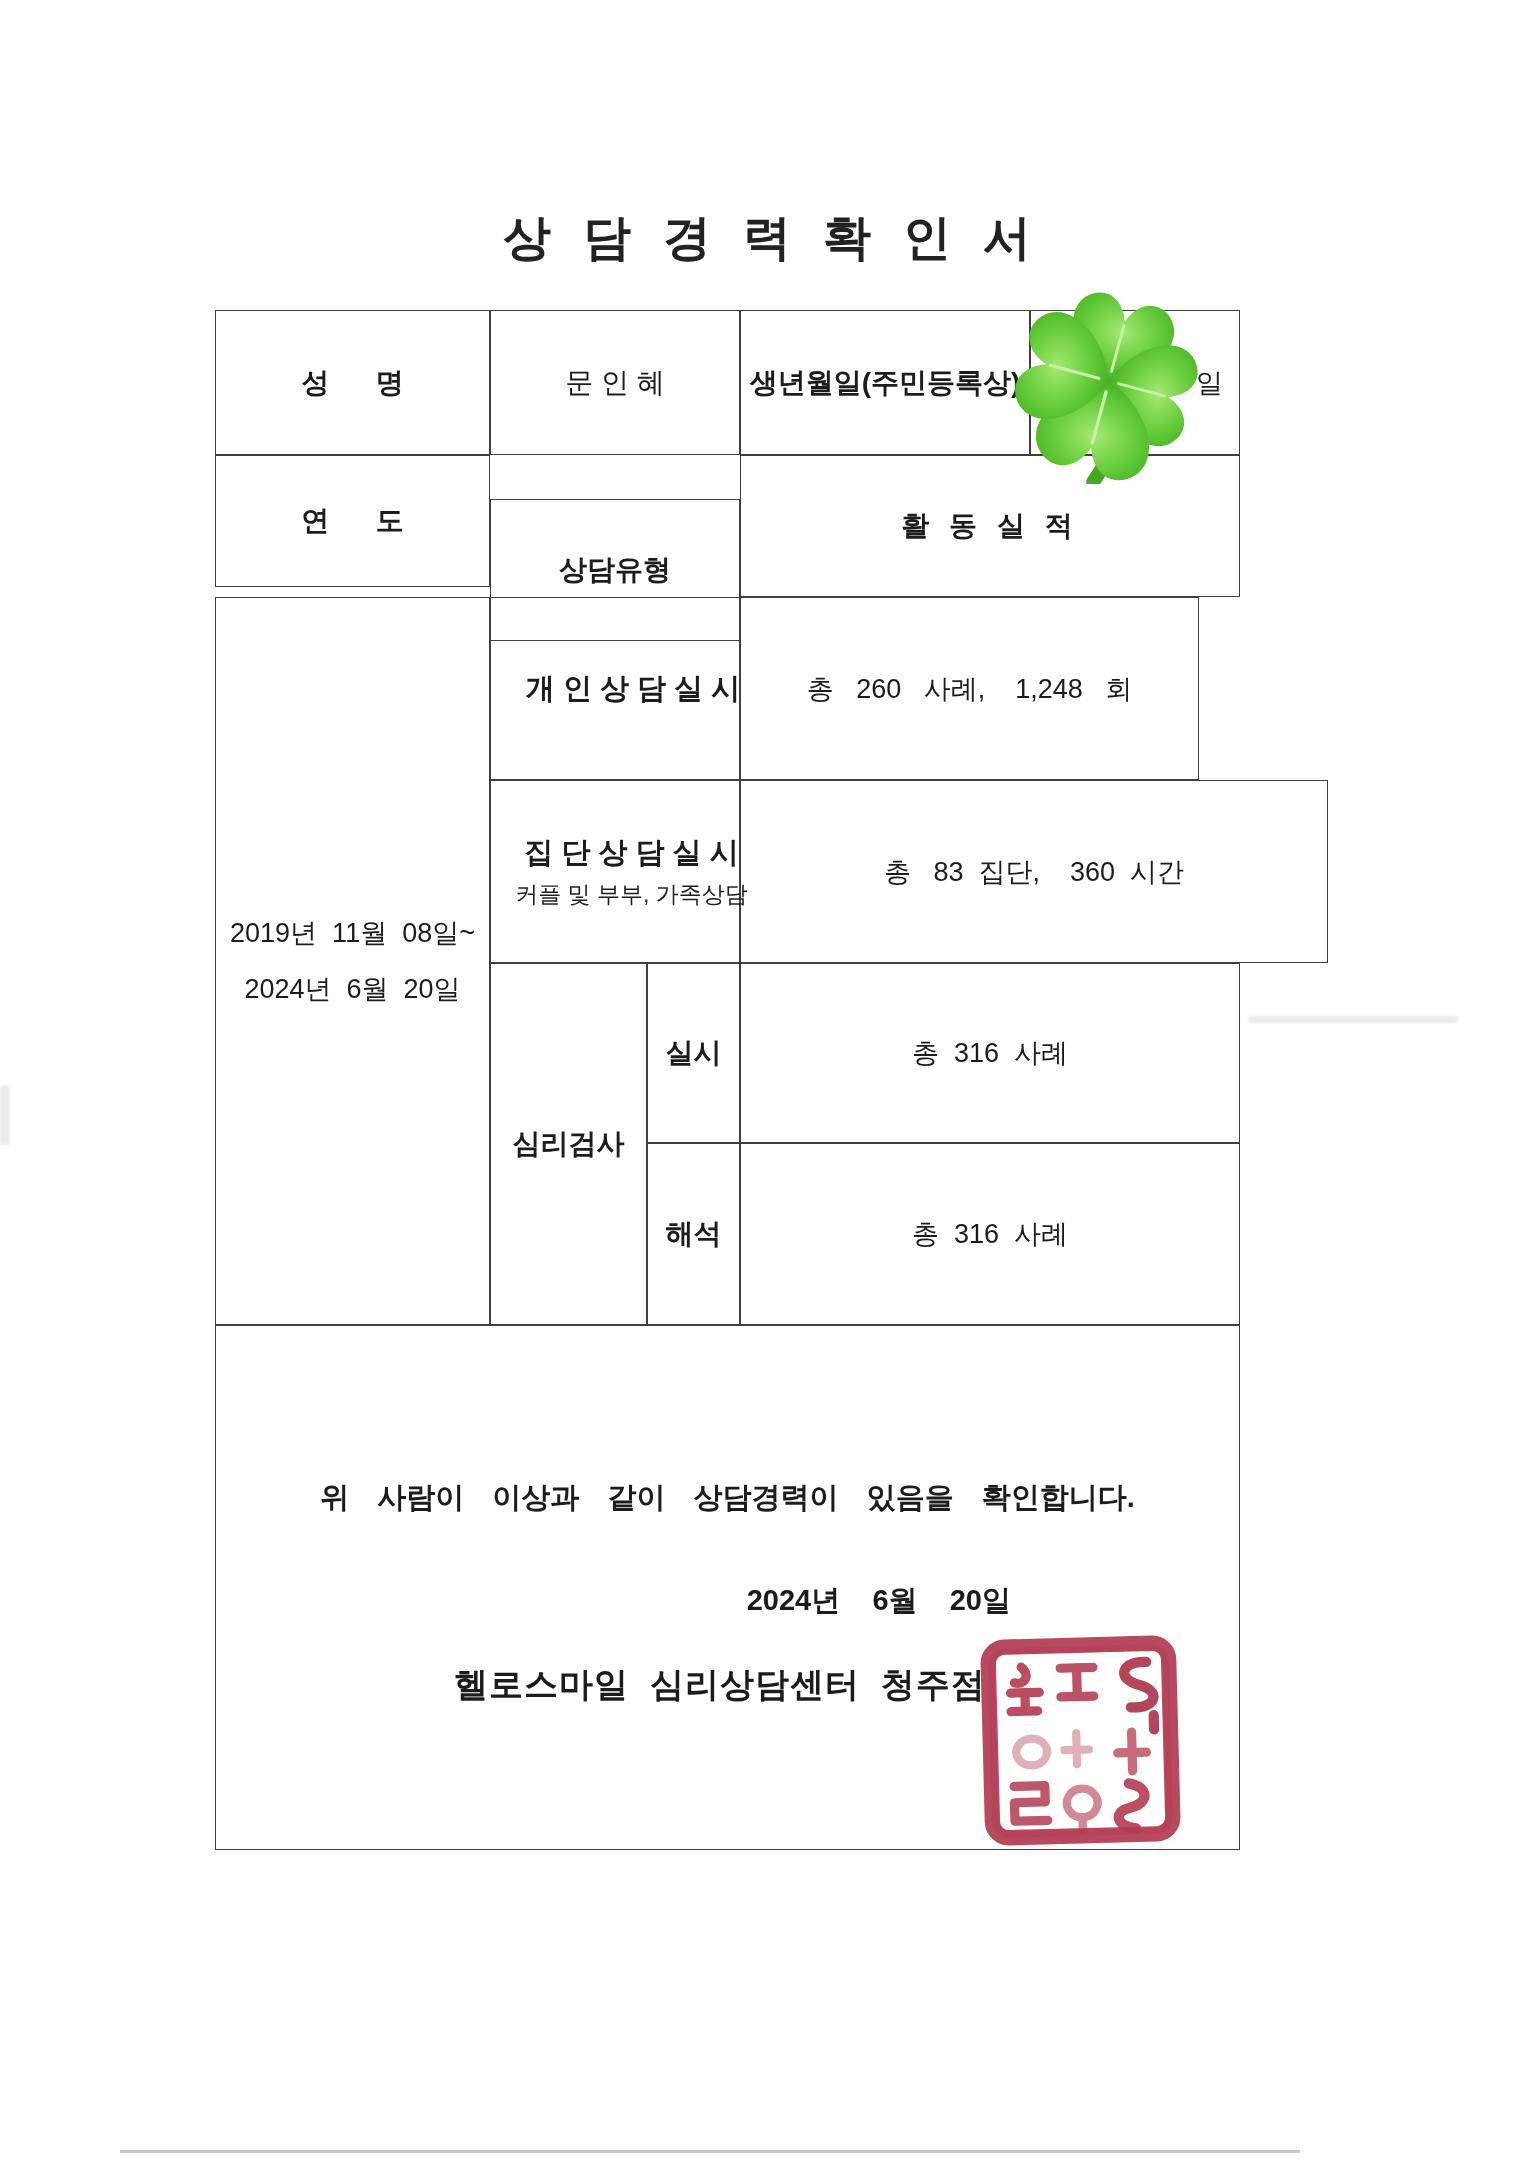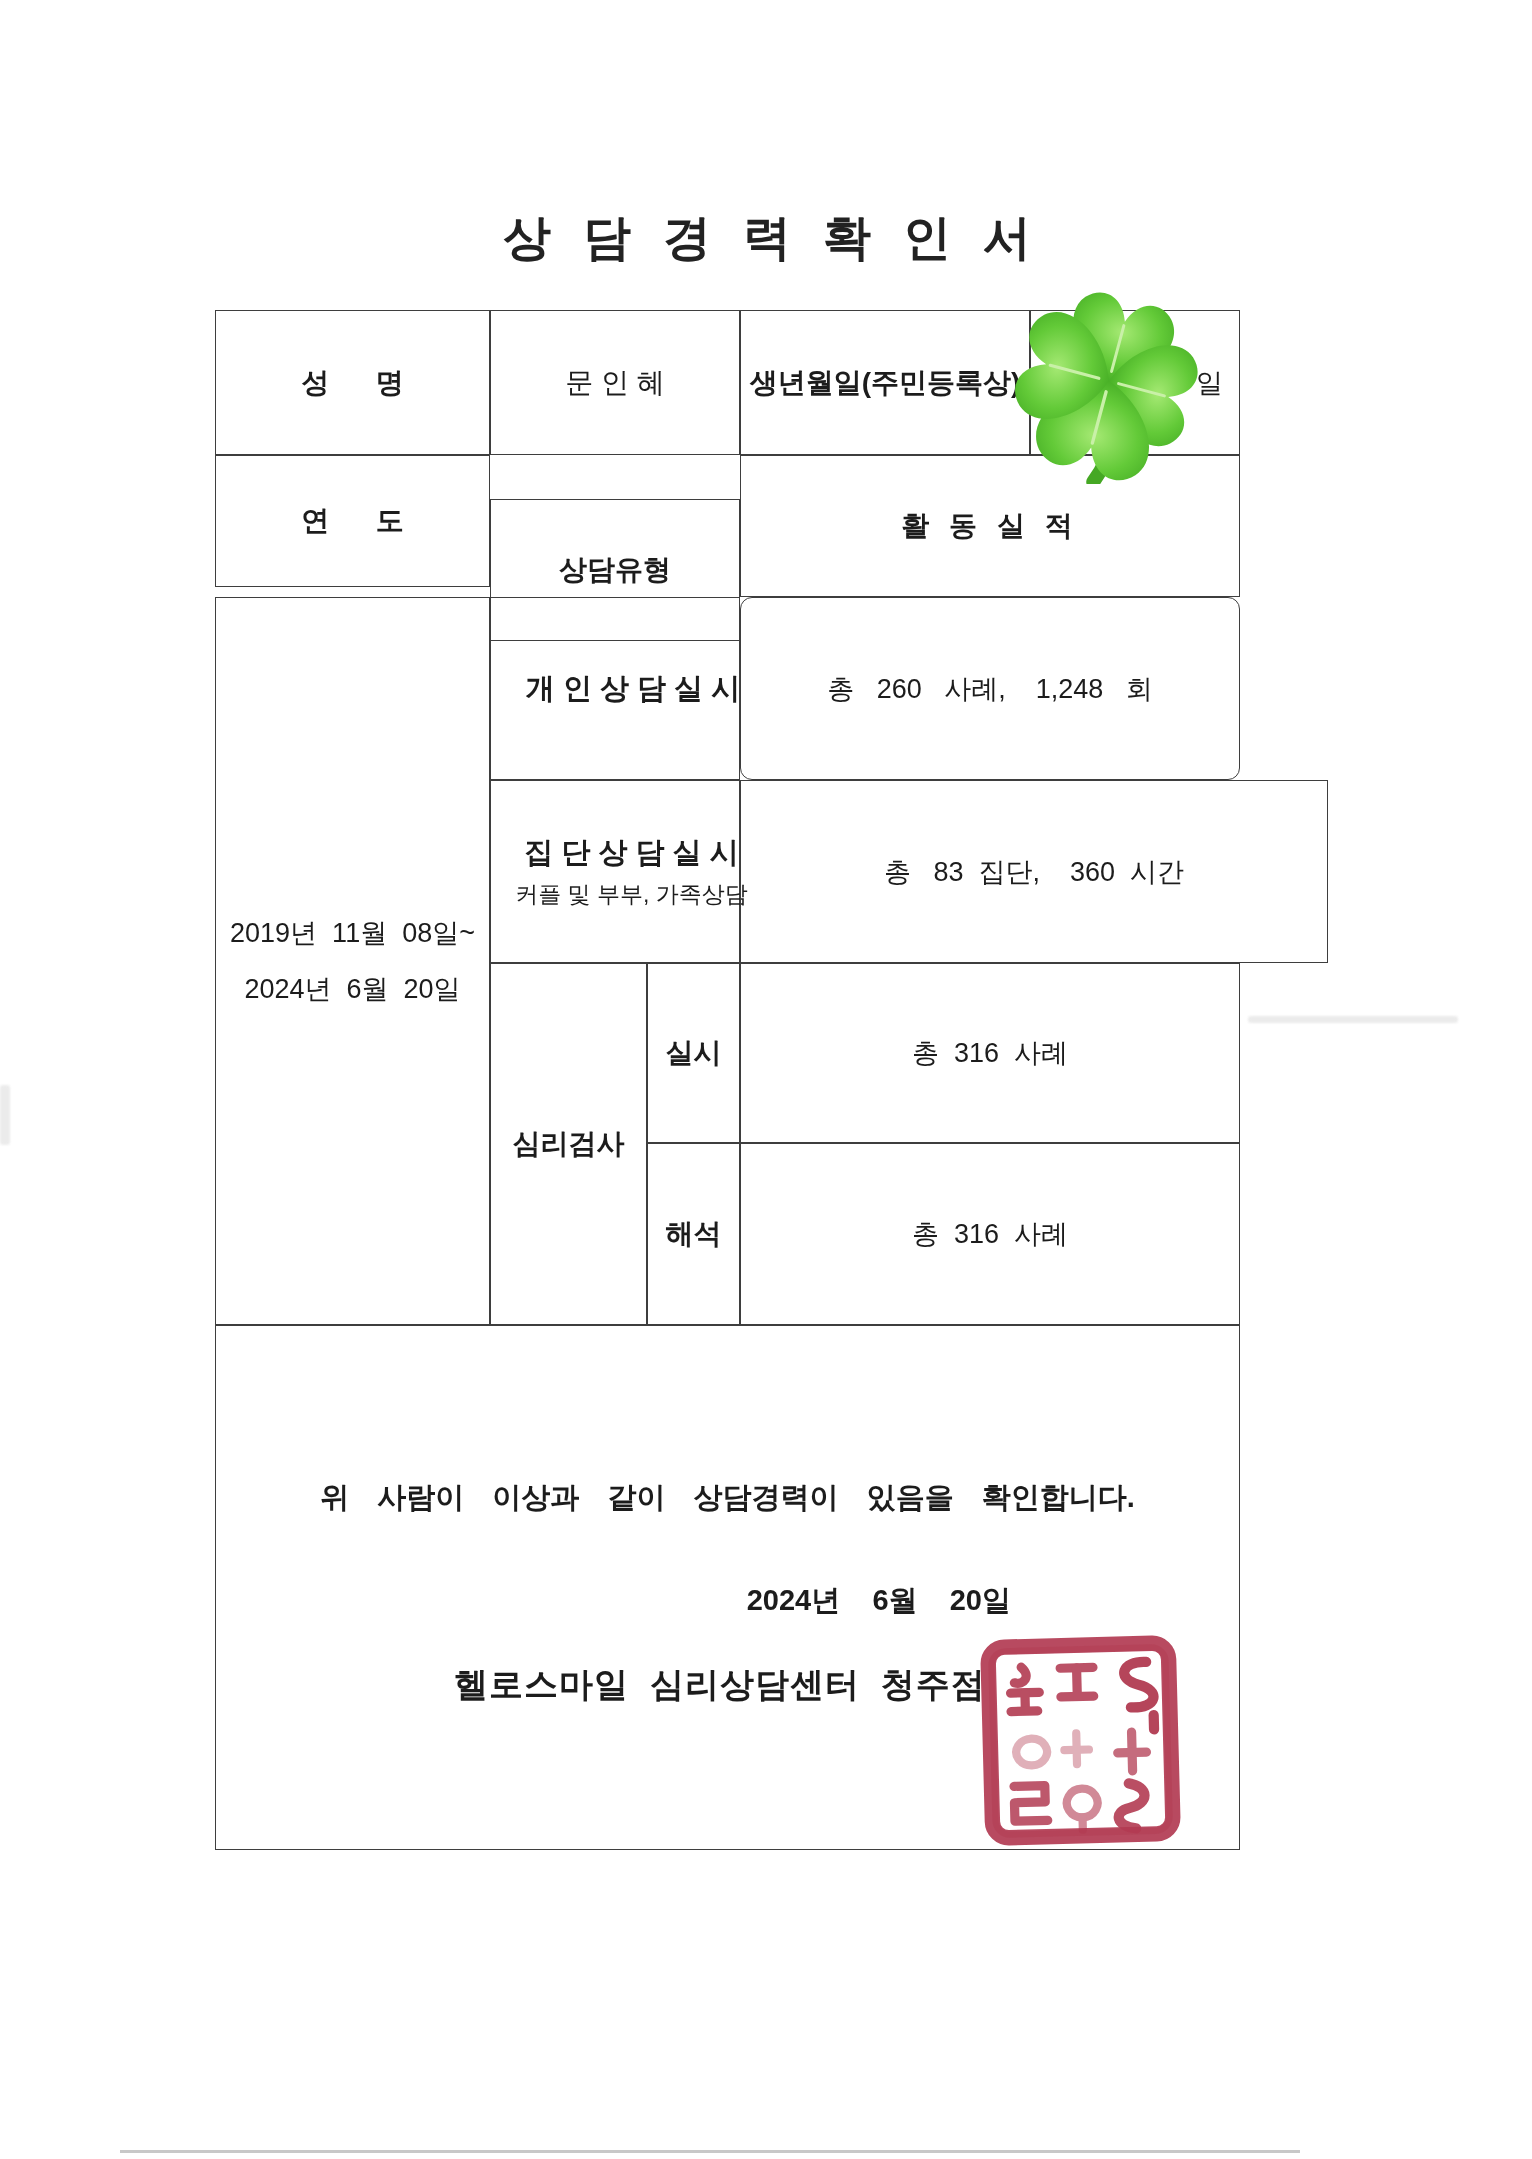--- a/index.html
+++ b/index.html
@@ -68,21 +68,21 @@
 <div class="cell lbl" style="left:215px;top:455px;width:275px;height:132px;">연      도</div>
 <div class="cell lbl" style="left:490px;top:455px;width:250px;height:142px;margin-top:44px;">상담유형</div>
 <div class="cell lbl" style="left:740px;top:455px;width:500px;height:142px;letter-spacing:6px;">활 동 실 적</div>
 
 <div class="cell stack" style="left:215px;top:597px;width:275px;height:728px;">
   <div class="period-line">2019년  11월  08일~</div>
   <div class="period-line">2024년  6월  20일</div>
 </div>
 
 <div class="cell lbl" style="left:490px;top:597px;width:250px;height:183px;font-size:29px;padding-left:36px;">개 인 상 담 실 시</div>
-<div class="cell val" style="left:740px;top:597px;width:500px;height:183px;border-radius:12px;">총   260   사례,    1,248   회</div>
+<div class="cell val" style="left:740px;top:597px;width:459px;height:183px;">총   260   사례,    1,248   회</div>
 
 <div class="cell stack" style="left:490px;top:780px;width:250px;height:183px;gap:4px;padding-left:33px;">
   <div class="lbl" style="font-size:29px;">집 단 상 담 실 시</div>
   <div class="sub">커플 및 부부, 가족상담</div>
 </div>
 <div class="cell val" style="left:740px;top:780px;width:588px;height:183px;">총   83  집단,    360  시간</div>
 
 <div class="cell lbl" style="left:490px;top:963px;width:157px;height:362px;">심리검사</div>
 <div class="cell lbl" style="left:647px;top:963px;width:93px;height:180px;">실시</div>
 <div class="cell val" style="left:740px;top:963px;width:500px;height:180px;">총  316  사례</div>

